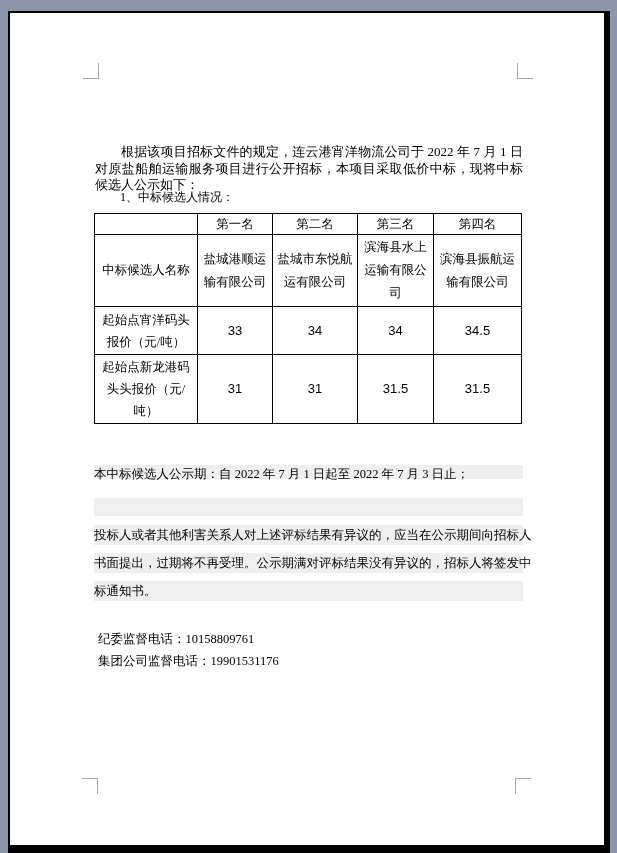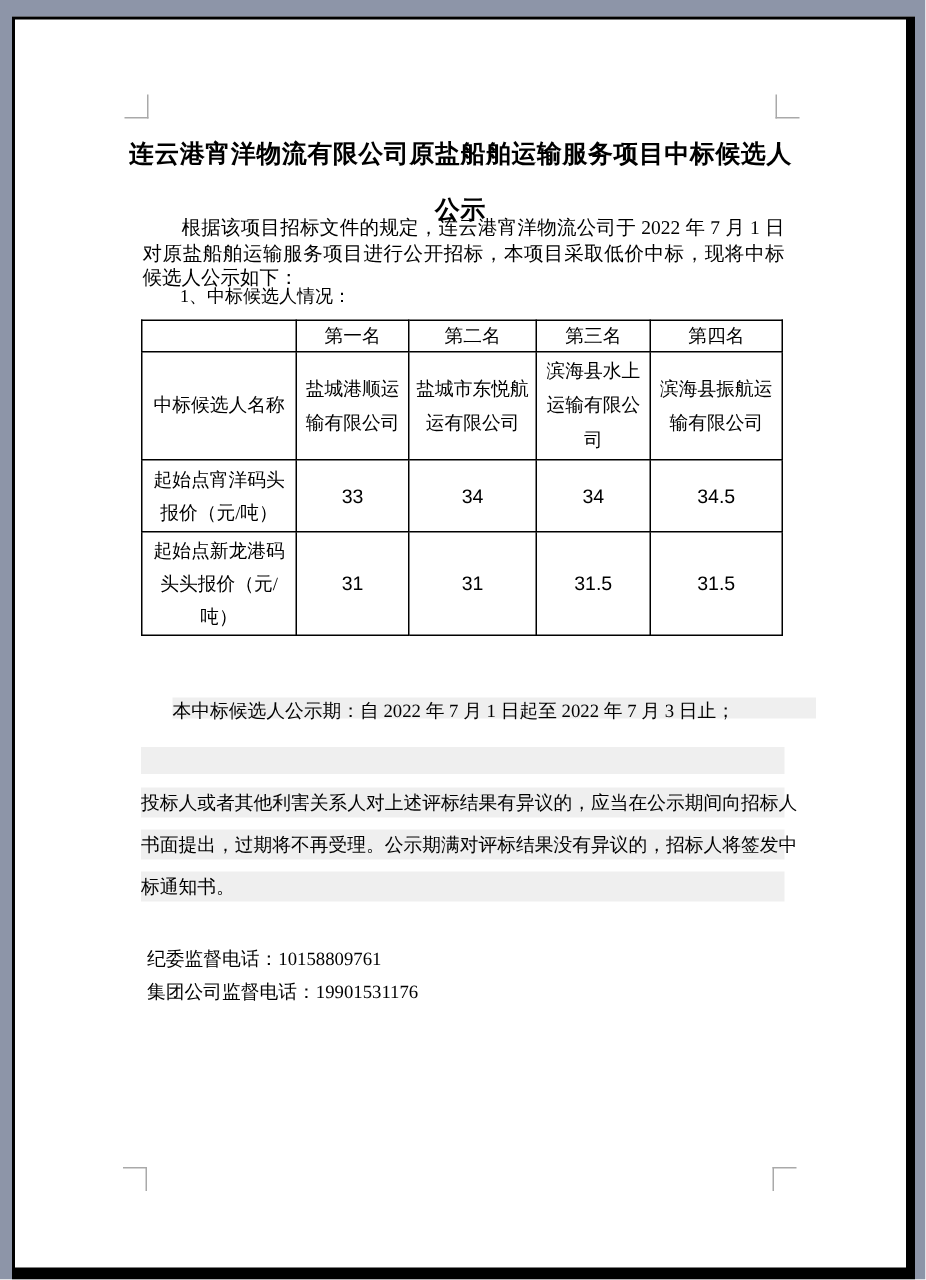--- a/index.html
+++ b/index.html
@@ -73,21 +73,21 @@
   tr.r-price1 { height: 48px; }
   tr.r-price2 { height: 53px; }
   td.row-label { line-height: 22px; }
   .num { font-family: "Liberation Sans", sans-serif; font-size: 13px; }
 
   .hl-band {
     position: absolute; left: 84px; width: 429px;
     background: #efefef;
     font-size: 12.5px; white-space: nowrap; overflow: visible;
   }
-  .band-period { top: 452px; height: 14px; line-height: 18px; margin-left: 21px; }
+  .band-period { top: 452px; height: 14px; line-height: 18px; }
   .band-blank  { top: 485px; height: 18px; }
   .band-obj-1  { top: 512px; height: 20px; line-height: 20px; }
   .band-obj-2  { top: 540px; height: 20px; line-height: 20px; }
   .band-obj-3  { top: 568px; height: 20px; line-height: 20px; }
 
   .phone {
     position: absolute; left: 88px; width: 430px;
     margin: 0; font-size: 12.5px; line-height: 16px; white-space: nowrap;
   }
   .phone1 { top: 618px; }
@@ -104,23 +104,20 @@
 
 <div class="screen">
   <div class="page">
     <div class="page-inner">
 
       <div class="crop tl"></div>
       <div class="crop tr"></div>
       <div class="crop bl"></div>
       <div class="crop br"></div>
 
-      <h1 class="title">
-        <span class="title-inner">连云港宵洋物流有限公司原盐船舶运输服务项目中标候选人公示</span>
-      </h1>
 
       <p class="intro">根据该项目招标文件的规定，连云港宵洋物流公司于 2022 年 7 月 1 日对原盐船舶运输服务项目进行公开招标，本项目采取低价中标，现将中标候选人公示如下：</p>
 
       <p class="numbered item1">1、中标候选人情况：</p>
 
       <table class="bid-table">
         <colgroup>
           <col style="width:103px">
             <col style="width:75px">
             <col style="width:85px">

